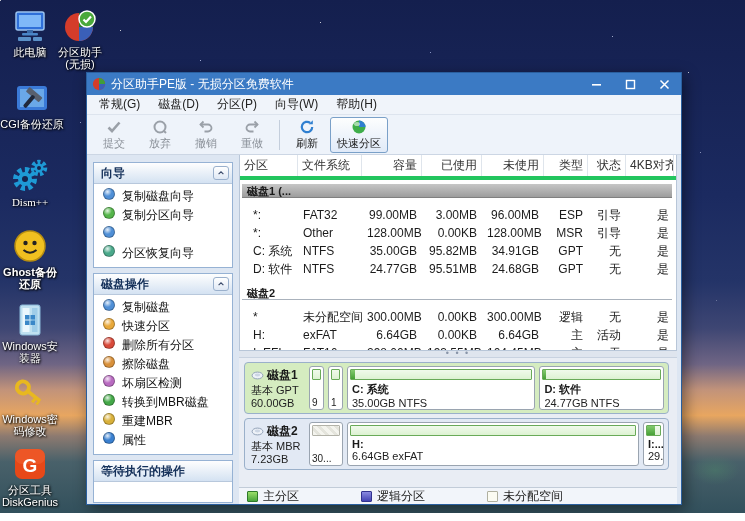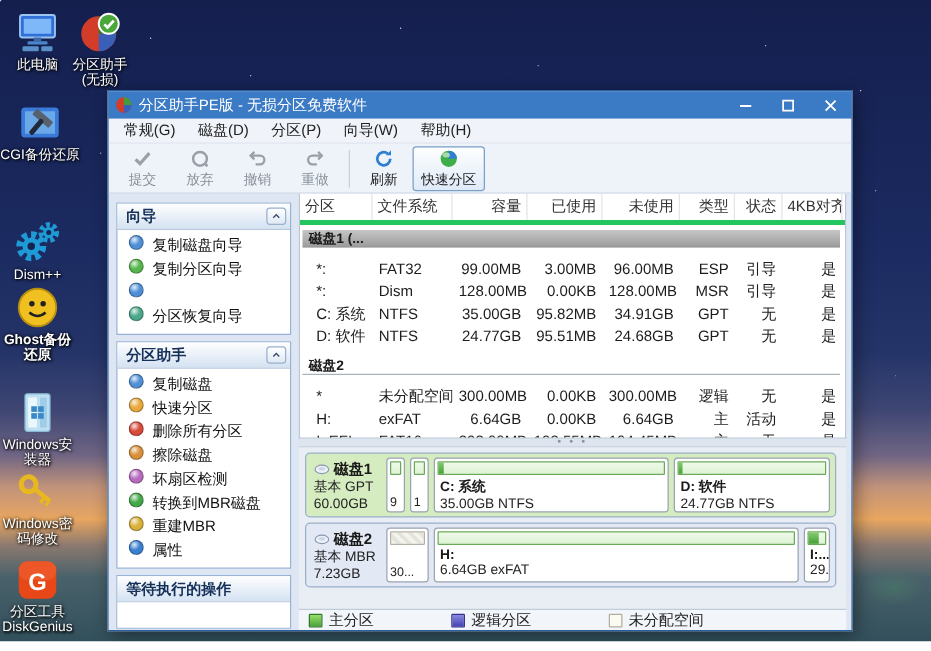--- a/index.html
+++ b/index.html
@@ -21,23 +21,23 @@
   
   .desktop { position:absolute; left:0; top:0; width:120px; height:521px; }
   .dicon { position:absolute; width:56px; display:flex; flex-direction:column; align-items:center; cursor:default; }
   .dicon-img { width:36px; height:36px; display:block; }
   .dicon-img svg { width:36px; height:36px; display:block; }
   .dicon-label { margin-top:2px; color:#fff; font-size:11px; line-height:12px; text-align:center;
     text-shadow:1px 1px 2px #000, 0 0 3px #000; }
   .dicon:nth-child(1){ left:2px;  top:8px; }
   .dicon:nth-child(2){ left:52px; top:8px; }
   .dicon:nth-child(3){ left:0px;  top:80px; width:64px; }
-  .dicon:nth-child(4){ left:2px;  top:176px; }
+  .dicon:nth-child(4){ left:2px;  top:158px;font-family:Liberation Serif, serif; }
   .dicon:nth-child(5){ left:2px;  top:228px;font-weight:bold; }
-  .dicon:nth-child(6){ left:2px;  top:312px; }
+  .dicon:nth-child(6){ left:2px;  top:302px; }
   .dicon:nth-child(7){ left:2px;  top:375px; }
   .dicon:nth-child(8){ left:2px;  top:446px; }
 
   
   .win { position:absolute; left:86px; top:72px; width:596px; height:433px;
     background:#e6ecf5; border:1px solid #2a5f9e; box-shadow:3px 4px 14px rgba(0,0,0,.45);
     display:flex; flex-direction:column; }
   .titlebar { height:22px; background:#3b7ac4; display:flex; align-items:center; padding-left:5px; flex:0 0 22px; }
   .title-icon { width:14px; height:14px; margin-right:5px; }
   .title-icon svg { width:14px; height:14px; display:block; }
@@ -359,21 +359,21 @@
                 <span class="sph" style="background-color: rgb(79, 143, 214);"></span>
               </div>
               <div class="pitem">
                 <span class="sph" style="background-color: rgb(74, 168, 138);"></span>
                 <span class="pitem-label">分区恢复向导</span>
               </div>
             </div>
           </div>
           <div class="panel">
             <div class="panel-h">
-              <span class="panel-title">分区助手</span>
+              <span class="panel-title">磁盘操作</span>
               <span class="collapse-btn">
                 <span>
                   <svg viewBox="0 0 10 10">
                     <path d="M2 6.5 L5 3.5 L8 6.5" stroke="#3a4a6a" stroke-width="1.4" fill="none"></path>
                   </svg>
                 </span>
               </span>
             </div>
             <div class="panel-b">
               <div class="pitem">
@@ -425,21 +425,21 @@
               <span class="ar">容量</span>
               <span class="ar">已使用</span>
               <span class="ar">未使用</span>
               <span class="ar">类型</span>
               <span class="ar">状态</span>
               <span class="ar">4KB对齐</span>
             </div>
             <div class="tgrid">
               <div class="tgroup sel">磁盘1 (...</div>
               <div class="trow" style="display: contents;"><span class="al">*:</span><span class="al">FAT32</span><span class="ar">99.00MB</span><span class="ar">3.00MB</span><span class="ar">96.00MB</span><span class="ar">ESP</span><span class="ar">引导</span><span class="ar">是</span></div>
-              <div class="trow" style="display: contents;"><span class="al">*:</span><span class="al">Dism</span><span class="ar">128.00MB</span><span class="ar">0.00KB</span><span class="ar">128.00MB</span><span class="ar">MSR</span><span class="ar">引导</span><span class="ar">是</span></div>
+              <div class="trow" style="display: contents;"><span class="al">*:</span><span class="al">Other</span><span class="ar">128.00MB</span><span class="ar">0.00KB</span><span class="ar">128.00MB</span><span class="ar">MSR</span><span class="ar">引导</span><span class="ar">是</span></div>
               <div class="trow" style="display: contents;"><span class="al">C: 系统</span><span class="al">NTFS</span><span class="ar">35.00GB</span><span class="ar">95.82MB</span><span class="ar">34.91GB</span><span class="ar">GPT</span><span class="ar">无</span><span class="ar">是</span></div>
               <div class="trow" style="display: contents;"><span class="al">D: 软件</span><span class="al">NTFS</span><span class="ar">24.77GB</span><span class="ar">95.51MB</span><span class="ar">24.68GB</span><span class="ar">GPT</span><span class="ar">无</span><span class="ar">是</span></div>
             </div>
             <div class="tgrid">
               <div class="tgroup plain">磁盘2</div>
               <div class="trow" style="display: contents;"><span class="al">*</span><span class="al">未分配空间</span><span class="ar">300.00MB</span><span class="ar">0.00KB</span><span class="ar">300.00MB</span><span class="ar">逻辑</span><span class="ar">无</span><span class="ar">是</span></div>
               <div class="trow" style="display: contents;"><span class="al">H:</span><span class="al">exFAT</span><span class="ar">6.64GB</span><span class="ar">0.00KB</span><span class="ar">6.64GB</span><span class="ar">主</span><span class="ar">活动</span><span class="ar">是</span></div>
               <div class="trow" style="display: contents;"><span class="al">I: EFI</span><span class="al">FAT16</span><span class="ar">298.00MB</span><span class="ar">193.55MB</span><span class="ar">104.45MB</span><span class="ar">主</span><span class="ar">无</span><span class="ar">是</span></div>
             </div>
           </div>

